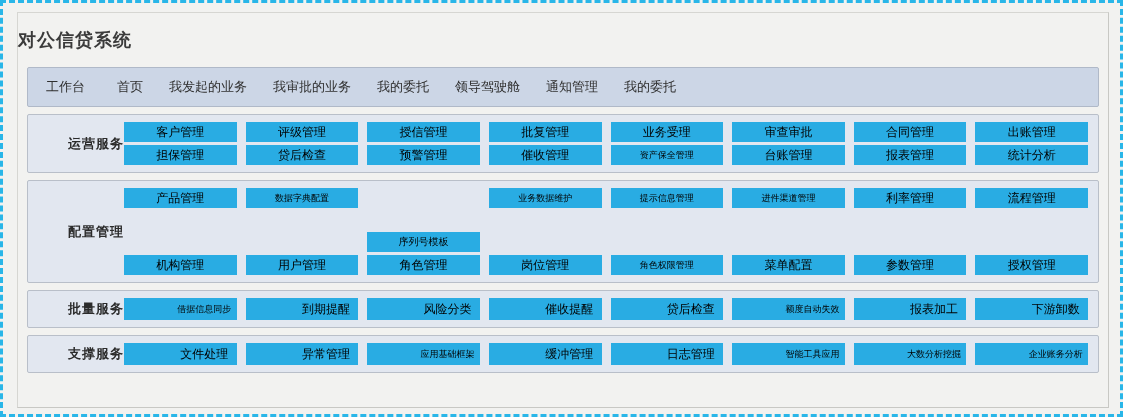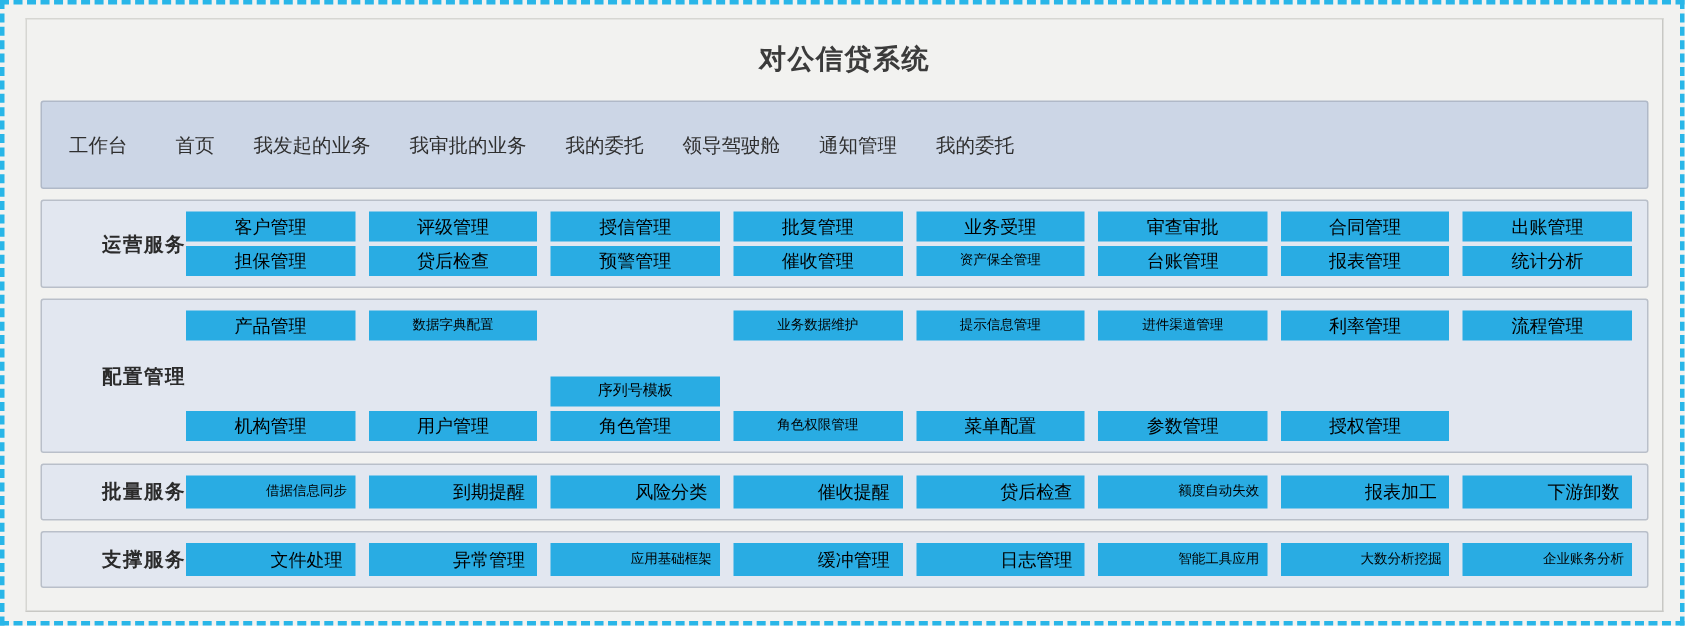--- a/index.html
+++ b/index.html
@@ -38,39 +38,39 @@
     background: #f2f2f0;
     border: 1px solid #c8c8c4;
     border-top-color: #d6d6d2;
     border-left-color: #d6d6d2;
   }
 
   
   #page-title {
     height: 54px;
     line-height: 54px;
-    text-align: center;
+    text-align: left;
     font-size: 18px;
     font-weight: bold;
     color: #3b3b3b;
     letter-spacing: 1px;
   }
 
   
   .panel {
     box-sizing: border-box;
     margin: 0 9px 7px 9px;
     background: #dfe5ef;
     border: 1px solid #b9bfc9;
     border-radius: 2px;
   }
 
   
   #nav-bar {
-    height: 59px;
+    height: 40px;
     display: flex;
     align-items: center;
     padding-left: 18px;
     background: #ccd6e6;
     border-color: #b0b9c8;
   }
   .nav-item {
     font-size: 13px;
     color: #2f2f2f;
     margin-right: 26px;
@@ -170,20 +170,21 @@
             <div class="tile tiny">数据字典配置</div>
             <div class="tile small">序列号模板</div>
             <div class="tile tiny">业务数据维护</div>
             <div class="tile tiny">提示信息管理</div>
             <div class="tile tiny">进件渠道管理</div>
             <div class="tile">利率管理</div>
             <div class="tile">流程管理</div>
             <div class="tile">机构管理</div>
             <div class="tile">用户管理</div>
             <div class="tile">角色管理</div>
+            <div class="tile">岗位管理</div>
             <div class="tile tiny">角色权限管理</div>
             <div class="tile">菜单配置</div>
             <div class="tile">参数管理</div>
             <div class="tile">授权管理</div>
           </div>
         </div>
         <div class="panel section single">
           <div class="section-label">批量服务</div>
           <div class="section-grid">
             <div class="tile tiny">借据信息同步</div>

